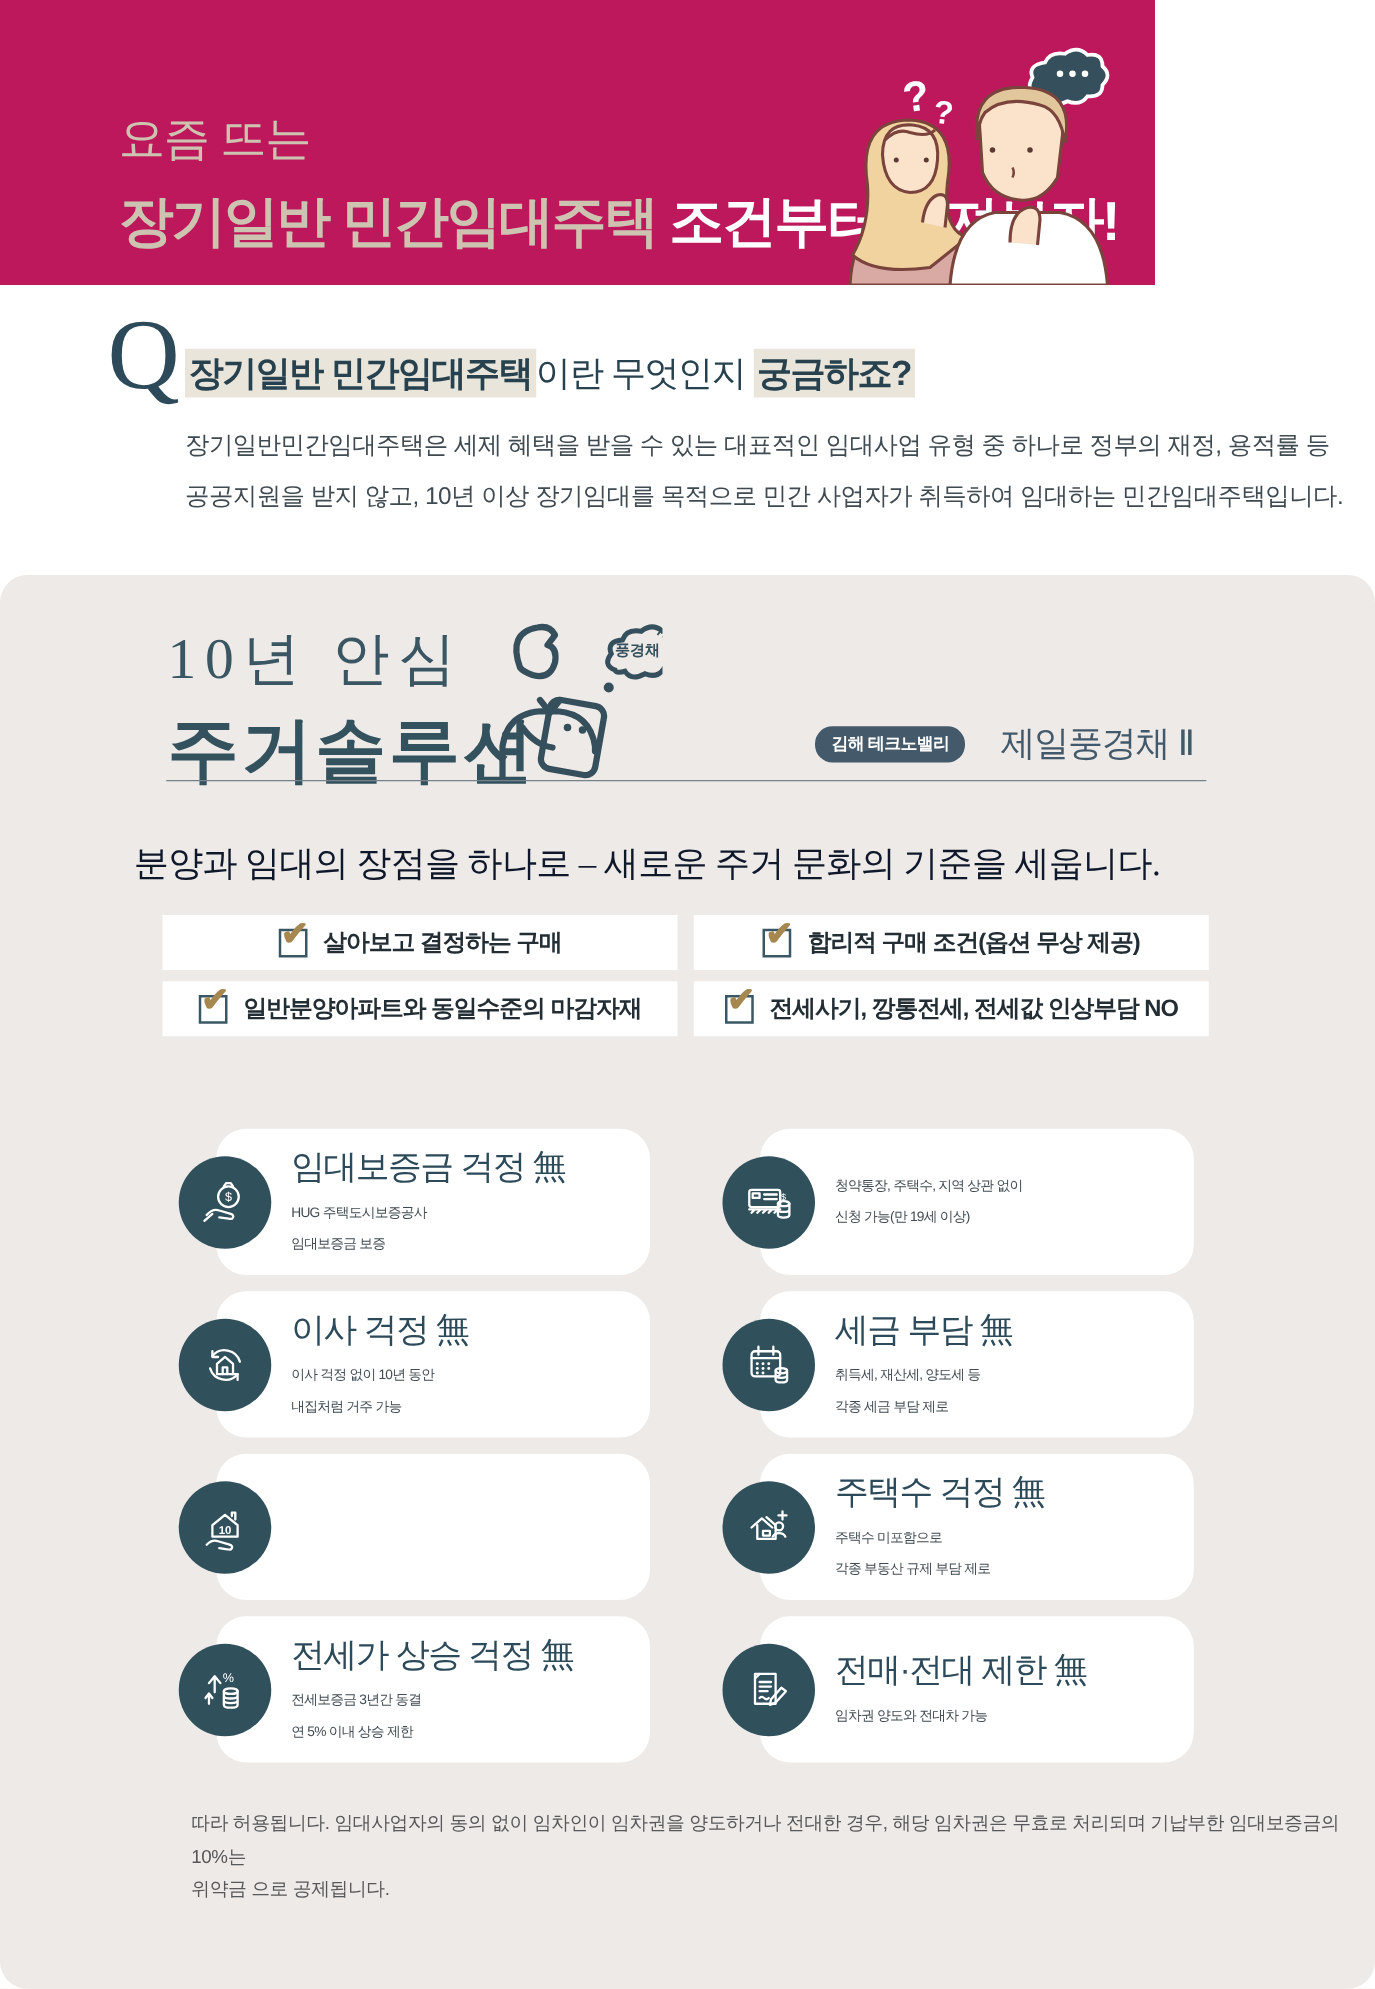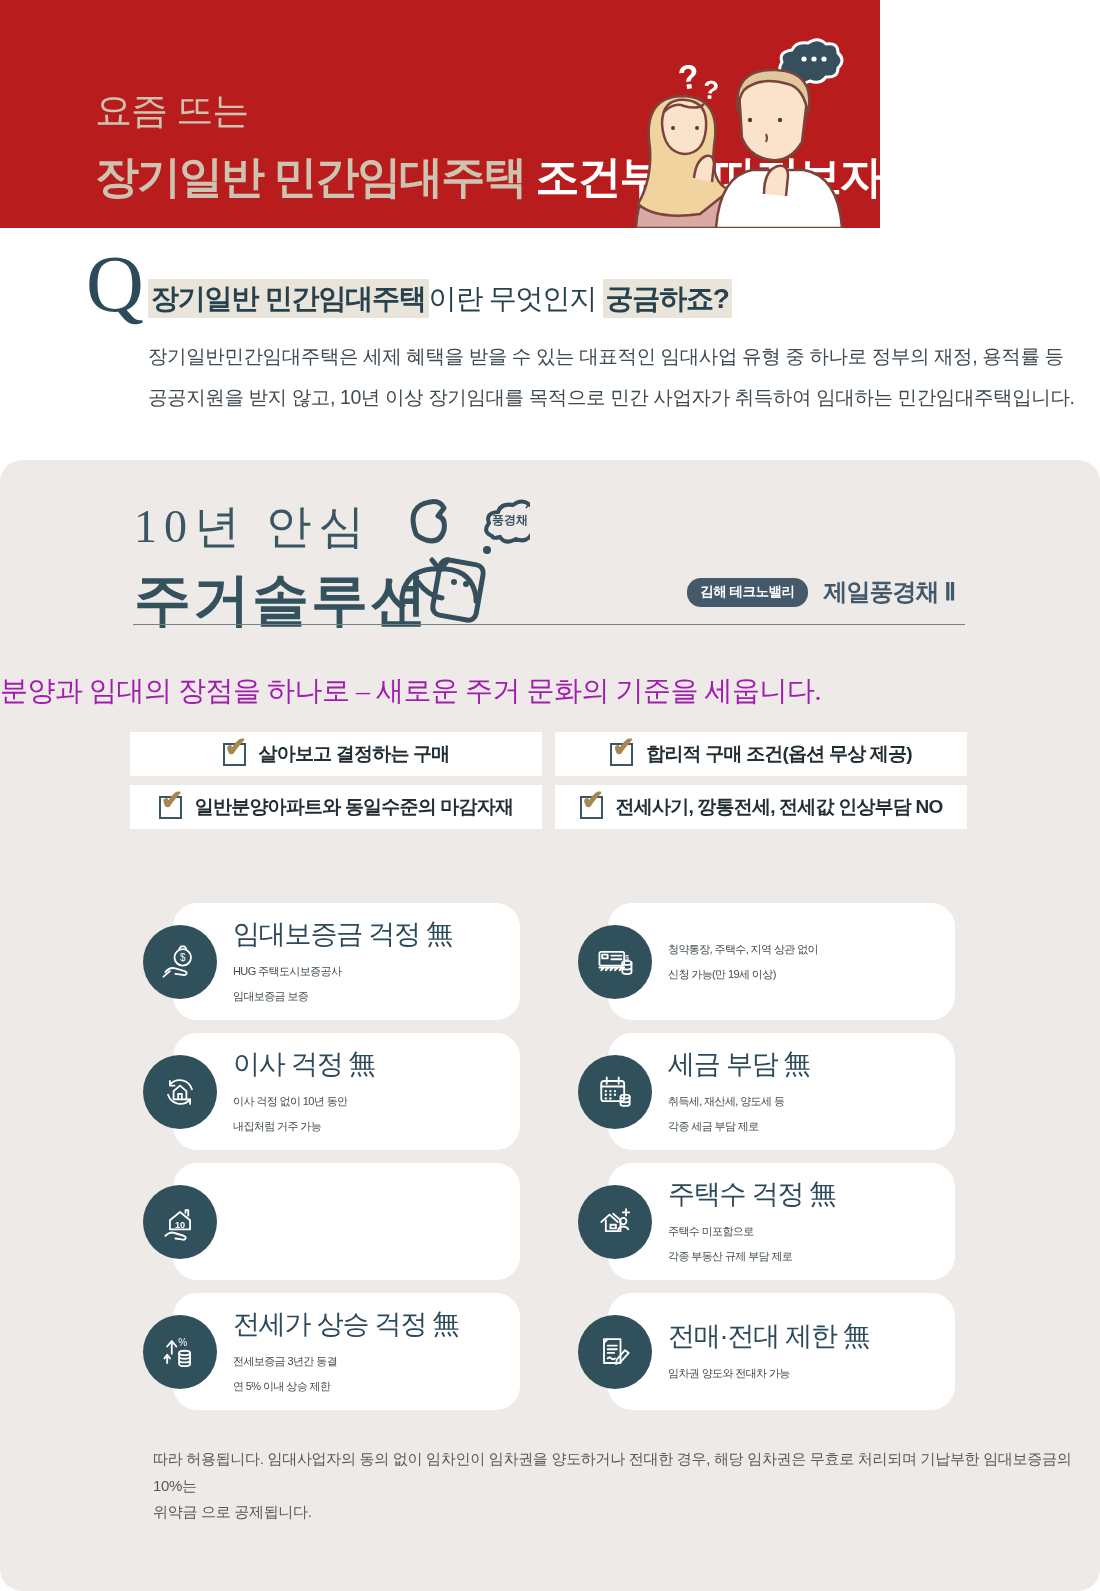--- a/index.html
+++ b/index.html
@@ -1,20 +1,20 @@
 <!DOCTYPE html>
 <html><head>
 <meta charset="utf-8">
 <style>
   html,body{margin:0;padding:0;}
   body{width:1100px;height:1591px;position:relative;background:#fff;
        font-family:"Liberation Sans",sans-serif;overflow:hidden;}
 
   
-  .header{position:absolute;top:0;left:0;width:880px;height:228px;background:#b91c1c;}
+  .header{position:absolute;top:0;left:0;width:880px;height:228px;background:#be185d;padding-left:44px;}
   .header-text{position:absolute;left:95px;top:86px;}
   .eyebrow{font-size:37px;color:#cdc3b1;letter-spacing:-1px;}
   .headline{margin-top:12px;font-size:44px;font-weight:700;letter-spacing:-2px;white-space:nowrap;}
   .headline .hl{color:#cdc3b1;}
   .headline .rest{color:#ffffff;font-style:italic;font-style:normal;}
   .illustration{position:absolute;right:2px;top:28px;width:280px;height:200px;}
 
   
   .q-section{position:absolute;top:228px;left:0;width:1100px;height:232px;background:#ffffff;}
   .q-mark{position:absolute;left:86px;top:16px;font-family:"Liberation Serif",serif;
@@ -29,29 +29,29 @@
 
   
   .main{position:absolute;top:460px;left:0;width:1100px;height:1131px;background:#edeae7;border-radius:22px;}
 
   .logo-block{position:absolute;left:134px;top:36px;font-family:"Liberation Serif",serif;}
   .logo-line1{font-size:46px;color:#3a5663;letter-spacing:7px;}
   .logo-line2{font-size:57px;font-weight:700;color:#34525e;letter-spacing:2px;margin-top:4px;}
 
   .person-illu{position:absolute;left:380px;top:30px;}
 
-  .brand-row{position:absolute;right:145px;top:116px;display:flex;align-items:center;gap:16px;}
+  .brand-row{position:absolute;right:145px;top:116px;display:flex;align-items:center;gap:28px;}
   .brand-badge{background:#44596a;color:#fff;font-size:13.5px;font-weight:700;
                padding:5px 13px 6px;border-radius:14px;letter-spacing:-0.5px;}
-  .brand-name{font-size:24px;font-weight:700;color:#42596b;letter-spacing:-1px;}
+  .brand-name{font-size:28px;font-weight:400;color:#42596b;letter-spacing:-1px;}
 
   .divider{position:absolute;left:133px;top:164px;width:832px;height:1px;background:#75828a;}
 
-  .slogan{position:absolute;left:0;top:212px;width:928px;text-align:left;
-          font-family:"Liberation Serif",serif;font-size:28px;color:#a21caf;letter-spacing:-0.5px;}
+  .slogan{position:absolute;left:0;top:212px;width:928px;text-align:right;
+          font-family:"Liberation Serif",serif;font-size:28px;color:#0f172a;letter-spacing:-0.5px;}
 
   .checklist{position:absolute;left:130px;top:272px;width:837px;display:grid;
              grid-template-columns:1fr 1fr;gap:9px 13px;}
   .check-item{background:#fff;height:44px;display:flex;align-items:center;justify-content:center;
               gap:13px;font-size:19px;font-weight:700;color:#232e34;letter-spacing:-0.8px;}
   .checkbox{position:relative;width:19px;height:19px;border:2px solid #3a5864;background:#fff;flex:0 0 auto;}
   .checkbox .mark{position:absolute;left:0px;top:-14px;color:#a6874f;font-size:27px;font-weight:700;}
 
   .benefits{position:absolute;left:143px;top:443px;display:grid;
             grid-template-columns:377px 377px;column-gap:58px;row-gap:13px;}

